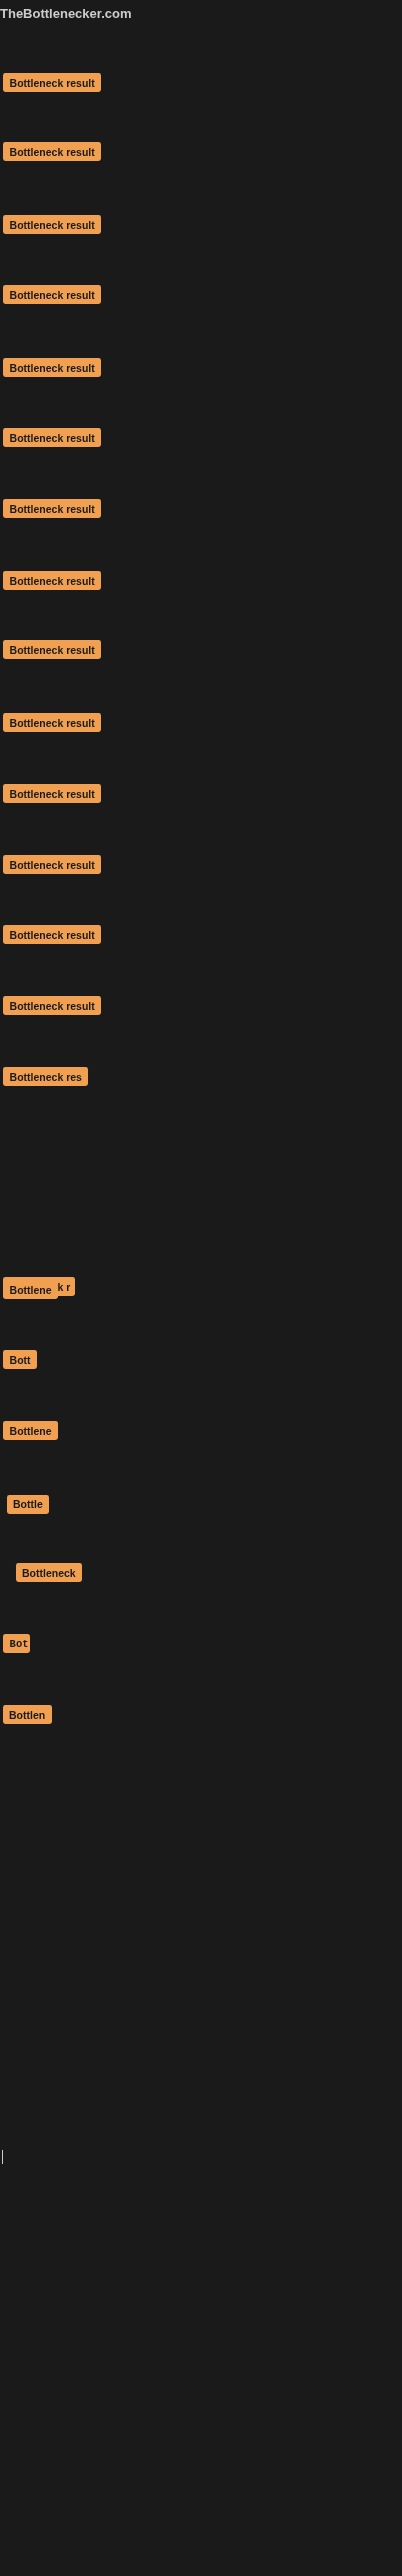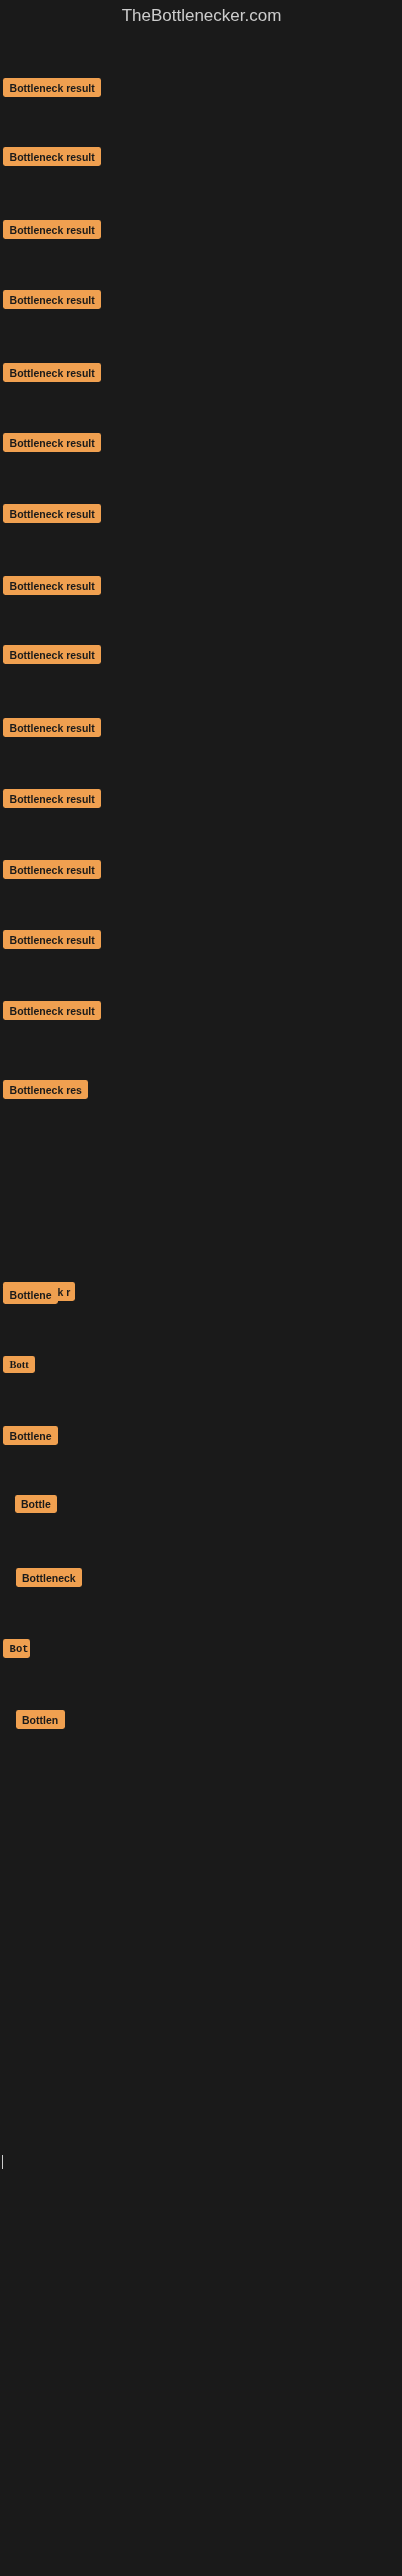--- a/index.html
+++ b/index.html
@@ -10,25 +10,24 @@
 
     body {
       width: 403px;
       min-height: 2576px;
       background-color: #1a1a1a;
       font-family: Arial, sans-serif;
       position: relative;
     }
 
     .site-header {
-      text-align: center;
       padding: 6.4px 0 3.2px 0;
       color: #cccccc;
-      font-size: 17px;
-      font-weight: normal;
+      font-size: 13px;
+      font-weight: bold;
     }
 
     .bottleneck-item {
       display: inline-block;
       background-color: #f0a050;
       color: #1a1a1a;
       font-size: 10.5px;
       font-weight: bold;
       padding: 3.2px 6.4px;
       border-radius: 2.4px;
@@ -80,45 +79,45 @@
     </div>
     <div style="position: absolute; top: 828px; left: 0px; width: 100%; height: 24px; display: flex; align-items: center; padding-left: 1.6px;">
       <span class="bottleneck-item" style="max-width: 105px;">Bottleneck result</span>
     </div>
     <div style="position: absolute; top: 898px; left: 0px; width: 100%; height: 24px; display: flex; align-items: center; padding-left: 1.6px;">
       <span class="bottleneck-item" style="max-width: 105px;">Bottleneck result</span>
     </div>
     <div style="position: absolute; top: 969px; left: 0px; width: 100%; height: 24px; display: flex; align-items: center; padding-left: 1.6px;">
       <span class="bottleneck-item" style="max-width: 105px;">Bottleneck result</span>
     </div>
-    <div style="position: absolute; top: 1040px; left: 0px; width: 100%; height: 24px; display: flex; align-items: center; padding-left: 1.6px; margin-top: 8px;">
+    <div style="position: absolute; top: 1040px; left: 0px; width: 100%; height: 24px; display: flex; align-items: center; padding-left: 1.6px;">
       <span class="bottleneck-item" style="max-width: 89px;">Bottleneck res</span>
     </div>
     <div style="position: absolute; top: 1250px; left: 0px; width: 100%; height: 24px; display: flex; align-items: center; padding-left: 1.6px;">
       <span class="bottleneck-item" style="max-width: 72px;">Bottleneck r</span>
     </div>
     <div style="position: absolute; top: 1253px; left: 0px; width: 100%; height: 24px; display: flex; align-items: center; padding-left: 1.6px;">
       <span class="bottleneck-item" style="max-width: 58px;">Bottlene</span>
     </div>
     <div style="position: absolute; top: 1323px; left: 0px; width: 100%; height: 24px; display: flex; align-items: center; padding-left: 1.6px;">
-      <span class="bottleneck-item" style="max-width: 34px; font-family: Liberation Serif, serif;">Bott</span>
+      <span class="bottleneck-item" style="max-width: 34px;">Bott</span>
     </div>
     <div style="position: absolute; top: 1394px; left: 0px; width: 100%; height: 24px; display: flex; align-items: center; padding-left: 1.6px;">
       <span class="bottleneck-item" style="max-width: 58px;">Bottlene</span>
     </div>
-    <div style="position: absolute; top: 1465px; left: 0px; width: 100%; height: 24px; display: flex; align-items: flex-start; padding-left: 13px;">
+    <div style="position: absolute; top: 1465px; left: 0px; width: 100%; height: 24px; display: flex; align-items: flex-end; padding-left: 5px;">
       <span class="bottleneck-item" style="max-width: 43px;">Bottle</span>
     </div>
     <div style="position: absolute; top: 1536px; left: 0px; width: 100%; height: 24px; display: flex; align-items: center; padding-left: 14px;">
       <span class="bottleneck-item" style="max-width: 66px;">Bottleneck</span>
     </div>
     <div style="position: absolute; top: 1607px; left: 0px; width: 100%; height: 24px; display: flex; align-items: center; padding-left: 1.6px;">
       <span class="bottleneck-item" style="max-width: 27px; font-family: Liberation Mono, monospace;">Bot</span>
     </div>
-    <div style="position: absolute; top: 1678px; left: 0px; width: 100%; height: 24px; display: flex; align-items: center; padding-left: 14px; text-align: center;">
+    <div style="position: absolute; top: 1678px; left: 0px; width: 100%; height: 24px; display: flex; align-items: center; padding-left: 1px; text-align: center;">
       <span class="bottleneck-item" style="max-width: 50px;">Bottlen</span>
     </div>
     <div style="position: absolute; top: 2125px; left: 1.6px; width: 1.6px; height: 14.5px; background-color: rgb(204, 204, 204);"></div>
   </div>
 
 <div style="position: relative; margin-top: 0;">
 </div>
 
 
 </body></html>

